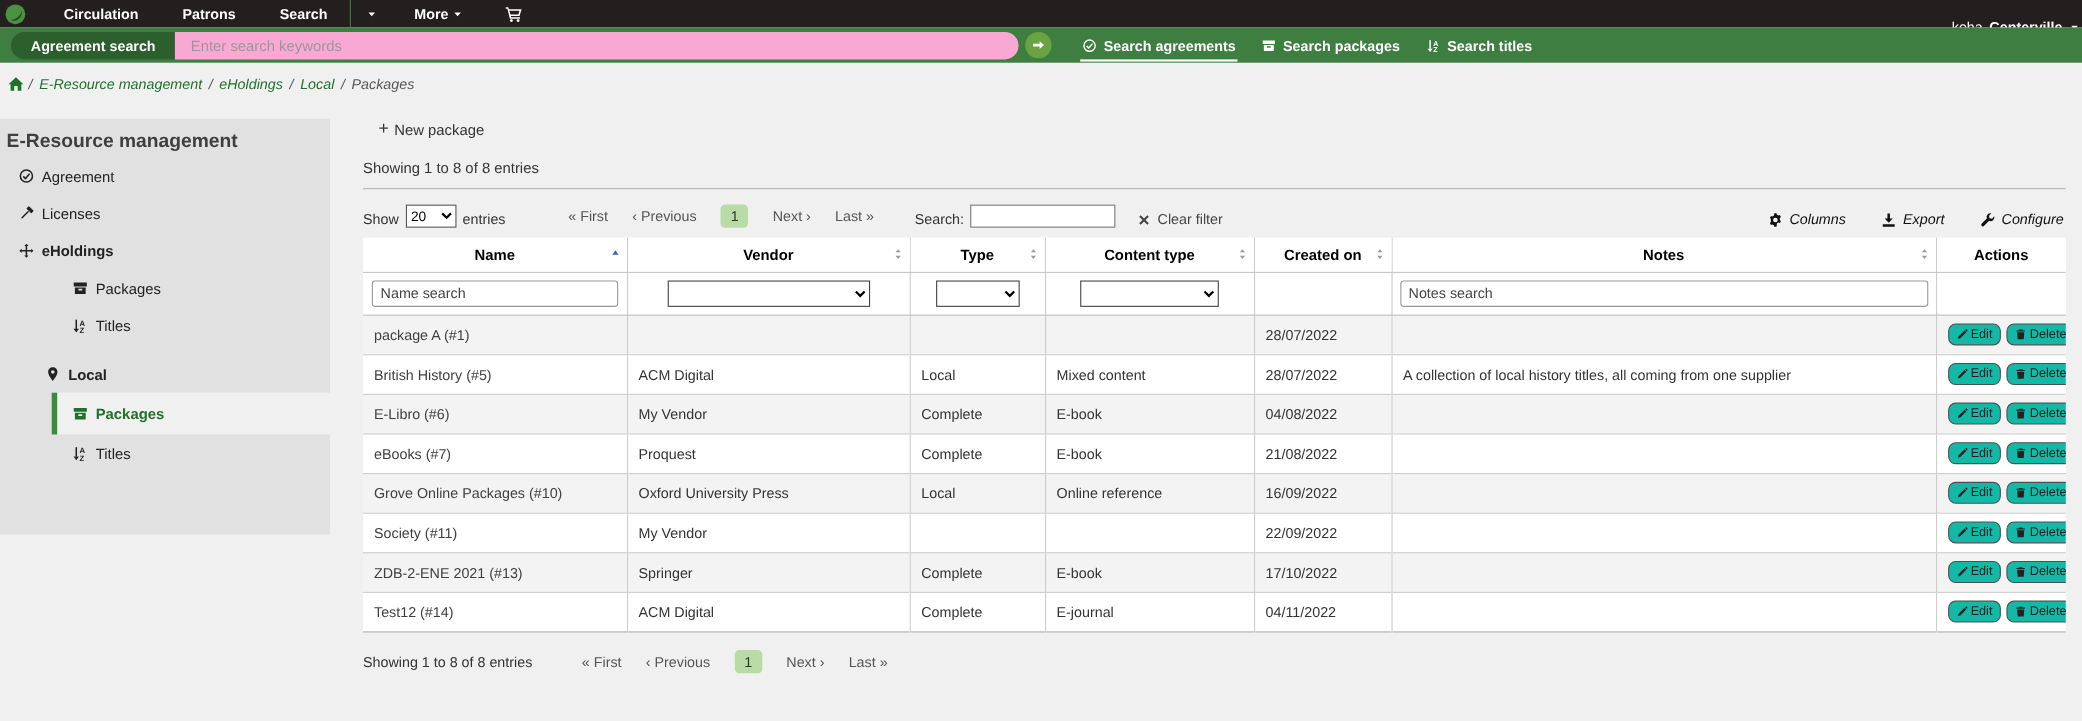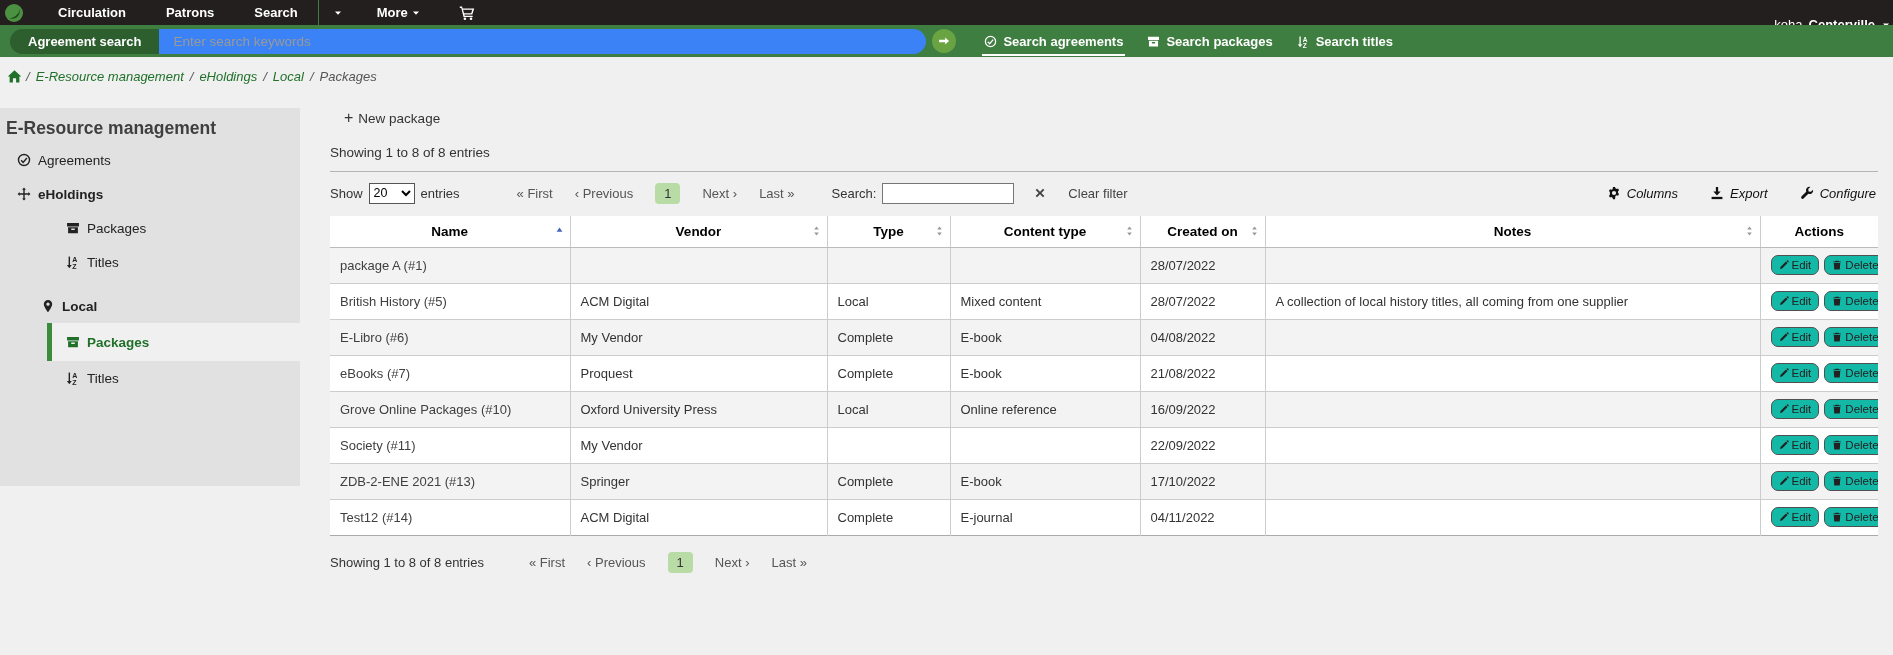--- a/index.html
+++ b/index.html
@@ -21,21 +21,21 @@
   #topnav .spacer { flex:1; }
   #topnav .user { display:flex; align-items:center; gap:6px; font-weight:normal; padding-right:2px; white-space:nowrap;margin-top:24px; }
   #topnav .user b { font-weight:bold; }
 
   
   #searchbar { position:absolute; top:25px; left:0; width:1893px; height:32px; background:#3e7e40;
                display:flex; align-items:center; }
   .scope-pill { margin-left:10px; height:25px; background:#2c5e2e; color:#fff; font-weight:bold; font-size:13px;
                 display:flex; align-items:center; padding:0 18px; border-radius:13px 0 0 13px; white-space:nowrap; }
   #kw-input { width:767px; height:25px; border:none; outline:none; border-radius:0 13px 13px 0;
-              padding:0 14px; font-size:13.5px; color:#333; background:#3b82f6; }
+              padding:0 14px; font-size:13.5px; color:#333; background:#f9a8d4; }
   #kw-input::placeholder { color:#999; }
   .go-btn { width:24px; height:24px; border-radius:50%; background:#6aa342; border:none; margin-left:6px;
             display:flex; align-items:center; justify-content:center; color:#fff; cursor:pointer; }
   .go-btn .icn { width:12px; height:12px; }
   .sb-links { display:flex; align-items:center; margin-left:16px; height:100%; }
   .sb-link { position:relative; height:100%; display:flex; align-items:center; gap:6px; color:#fff;
              font-size:13px; font-weight:bold; padding:0 12px; cursor:pointer; white-space:nowrap; }
   .sb-link .icn { width:13px; height:13px; }
   .sb-link.active::after { content:""; position:absolute; left:10px; right:10px; bottom:1px; height:2px; background:#fff; }
 
@@ -62,31 +62,31 @@
                       border-left:5px solid #3c8a3c; color:#20702a; font-weight:bold; }
 
   
   #content { position:absolute; top:95px; left:330px; width:1548px; }
   .new-pkg { margin-top:14px; display:inline-flex; align-items:center; gap:5px; font-size:13.5px; color:#333;
              margin-left:14px; cursor:pointer; }
   .new-pkg .plus::before { content:"+"; font-size:16px; font-weight:normal; }
   .showing { margin-top:18px; font-size:13.5px; color:#333; }
   hr.divider { border:none; border-top:1px solid #b5b5b5; margin:11px 0 0 0; }
 
-  .controls { margin-top:7px; height:28px; display:flex; align-items:center; font-size:13px; color:#333; }
+  .controls { margin-top:7px; height:28px; display:flex; align-items:flex-end; font-size:13px; color:#333; }
   .controls .show-label { margin-right:6px; }
   #page-size { width:46px; height:21px; border:1px solid #555; background:#fff; font-size:12.5px; }
   .controls .entries-label { margin-left:6px; }
   .pager { display:flex; align-items:center; }
   .pager .pg { color:#555; margin:0 11px; cursor:pointer; white-space:nowrap; }
   .pager .badge { background:#b9dca7; color:#333; padding:3px 9px; border-radius:4px; margin:0 11px; cursor:pointer; }
   .controls .pager { margin-left:46px; }
   .search-lab { margin-left:26px; }
   #tbl-search { width:132px; height:21px; border:1px solid #767676; margin-left:6px; background:#fff; }
-  .clear-filter { display:inline-flex; align-items:center; gap:22px; margin-left:20px; color:#444; cursor:pointer; }
+  .clear-filter { display:inline-flex; align-items:center; gap:6px; margin-left:20px; color:#444; cursor:pointer; }
   .clear-filter .icn { width:12px; height:12px; }
   .right-tools { margin-left:auto; display:flex; align-items:center; gap:32px; padding-right:2px;font-style:italic; }
   .tool-btn { display:inline-flex; align-items:center; gap:6px; font-size:13px; color:#111; font-weight:500; cursor:pointer; }
   .tool-btn .icn { width:14px; height:14px; }
 
   
   table.pkgs { margin-top:9px; width:1548px; border-collapse:collapse; table-layout:fixed; font-size:13px;
                background:#fff; border-bottom:1px solid #aaa; }
   table.pkgs th, table.pkgs td { border-left:1px solid #ccc; border-right:1px solid #ccc; overflow:hidden; }
   table.pkgs th:first-child, table.pkgs td:first-child { border-left:none; }
@@ -228,21 +228,32 @@
 
 <div id="sidebar">
   <h1>E-Resource management</h1>
   <div class="sb-item lvl0">
     <span class="icn">
         <svg viewBox="0 0 16 16" fill="currentColor" xmlns="http://www.w3.org/2000/svg">
           <circle cx="8" cy="8" r="6.3" fill="none" stroke="currentColor" stroke-width="1.6"></circle>
           <path d="M4.7 8.4l2.3 2.3 4.3-5" fill="none" stroke="currentColor" stroke-width="1.6"></path>
         </svg>
       </span>
-    <span>Agreements</span>
+    <span>Agreement</span>
+  </div>
+  <div class="sb-item lvl0">
+    <span class="icn">
+        <svg viewBox="0 0 16 16" fill="currentColor" xmlns="http://www.w3.org/2000/svg">
+          <g transform="rotate(45 8 8)">
+            <rect x="4.4" y="0.8" width="7.2" height="3.6" rx="0.6"></rect>
+            <rect x="7.2" y="4.8" width="1.6" height="10.4" rx="0.8"></rect>
+          </g>
+        </svg>
+      </span>
+    <span>Licenses</span>
   </div>
   <div class="sb-item lvl0 bold">
     <span class="icn">
         <svg viewBox="0 0 16 16" fill="currentColor" xmlns="http://www.w3.org/2000/svg">
           <path d="M8 .7L10.2 3H8.8v4.2H13V5.8L15.3 8 13 10.2V8.8H8.8V13h1.4L8 15.3 5.8 13h1.4V8.8H3v1.4L.7 8 3 5.8v1.4h4.2V3H5.8z"></path>
         </svg>
       </span>
     <span>eHoldings</span>
   </div>
   <div class="sb-item lvl2">
@@ -424,20 +435,31 @@
               <svg viewBox="0 0 16 16" fill="currentColor" xmlns="http://www.w3.org/2000/svg">
                 <path d="M8 1.5l3.4 4.2H4.6z"></path>
                 <path d="M8 14.5l-3.4-4.2h6.8z"></path>
               </svg>
             </span>
         </th>
         <th>
           <span>Actions</span>
         </th>
       </tr>
+      <tr class="filter">
+        <td>
+            <input id="f-name" placeholder="Name search" style="">
+          </td>
+        <td><select id="f-vendor"><option></option></select></td>
+        <td><select id="f-type"><option></option></select></td>
+        <td><select id="f-ctype"><option></option></select></td>
+        <td></td>
+        <td><input id="f-notes" placeholder="Notes search" style=""></td>
+        <td></td>
+      </tr>
     </thead>
     <tbody>
         <tr>
           <td class="namecell"><a>package A (#1)</a></td>
           <td></td>
           <td></td>
           <td></td>
           <td>28/07/2022</td>
           <td></td>
           <td class="actions"><span class="act-btns">

